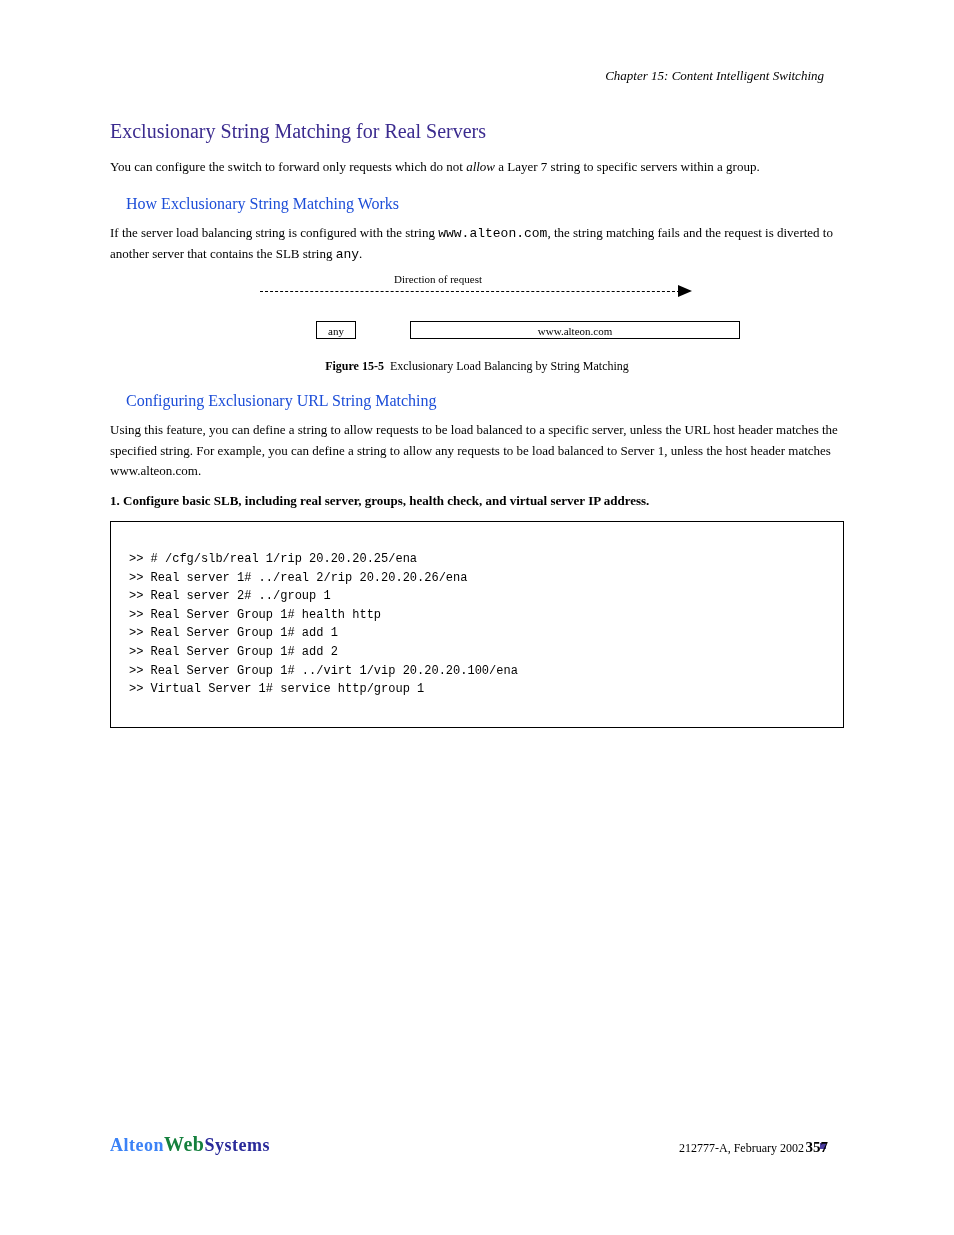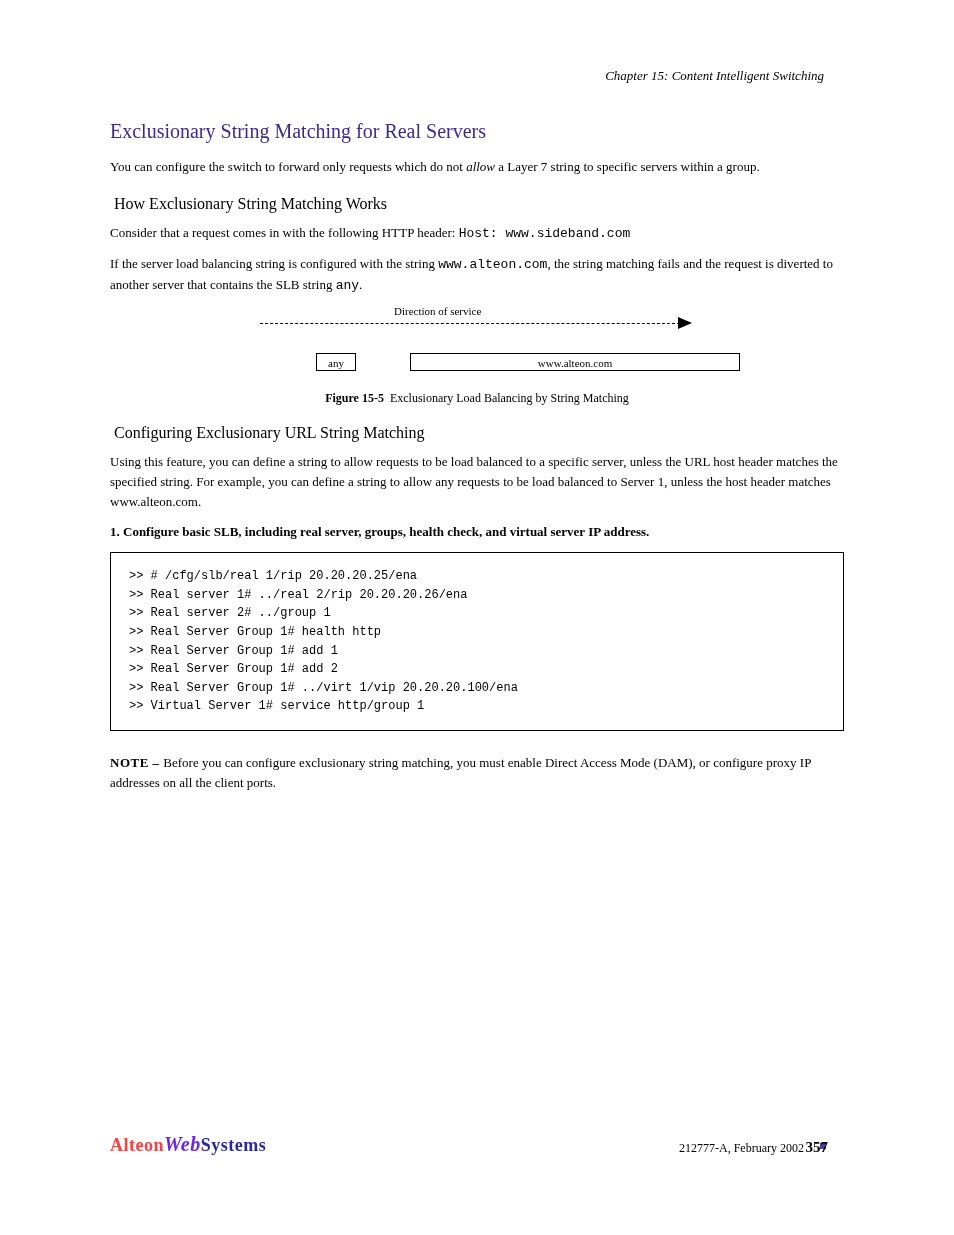--- a/index.html
+++ b/index.html
@@ -1,44 +1,44 @@
 <!DOCTYPE html>
 <html><head>
 <meta charset="utf-8">
 <style>
   * { box-sizing: border-box; margin: 0; padding: 0; }
   html, body { width: 954px; height: 1235px; background: #fff; font-family: "Times New Roman", Times, serif; color: #000; }
   .page { position: relative; width: 934px; height: 1235px; }
   .chapter-head { position: absolute; top: 68px; right: 110px; font-size: 13px; font-style: italic; color: #000; }
   .body { position: absolute; left: 110px; top: 120px; width: 734px; }
   .h2 { font-size: 20px; color: #3b2b8f; margin-bottom: 14px; font-weight: 400; }
-  .h3 { font-size: 16px; color: #000000; margin: 18px 0 10px 4px; font-weight: 400; }
+  .h3 { font-size: 16px; color: #1d4ed8; margin: 18px 0 10px 16px; font-weight: 400; }
   .p  { font-size: 13px; line-height: 1.55; margin-bottom: 10px; }
   .mono { font-family: "Courier New", Courier, monospace; }
 
   .diagram { position: relative; width: 550px; height: 80px; margin: 6px 0 4px 110px; }
   .diag-box { position: absolute; border: 1px solid #000; font-size: 11px; text-align: center; line-height: 18px; background: #fff; }
   .main-box { top: 28px; left: 0; width: 520px; height: 18px; }
   .sub-box1 { top: 46px; left: 96px;  width: 40px;  height: 18px; }
   .sub-box2 { top: 46px; left: 190px; width: 330px; height: 18px; }
   .arrow-line { position: absolute; top: 16px; left: 40px; width: 420px; border-top: 1.5px dashed #000; }
   .arrow-head { position: absolute; top: 10px; left: 458px; width: 0; height: 0; border-left: 14px solid #000; border-top: 6px solid transparent; border-bottom: 6px solid transparent; }
   .arrow-label { position: absolute; top: -2px; left: 170px; font-size: 11px; background: #fff; padding: 0 4px; }
   .caption { text-align: center; font-size: 12px; margin: 2px 0 14px 0; }
   .caption b { font-weight: bold; }
 
-  .code-block { border: 1px solid #000; padding: 14px 18px; font-family: "Courier New", Courier, monospace; font-size: 12px; line-height: 1.55; margin: 10px 0 22px 0; white-space: pre; overflow: hidden; }
+  .code-block { border: 1px solid #000; padding: 28px 18px; font-family: "Courier New", Courier, monospace; font-size: 12px; line-height: 1.55; margin: 10px 0 22px 0; white-space: pre; overflow: hidden; }
 
   .note { font-size: 13px; line-height: 1.55; margin-bottom: 10px; }
   .note b { font-variant: small-caps; letter-spacing: 0.5px; }
 
   .footer { position: absolute; bottom: 62px; left: 110px; width: 734px; height: 40px; }
   .logo { position: absolute; left: 0; top: 0; font-family: Georgia, "Times New Roman", serif; font-weight: 600; letter-spacing: 0.5px; }
-  .logo .alteon  { color: #ef4444; font-size: 18px; }
-  .logo .web     { color: #6d28d9; font-style: italic; font-size: 20px; font-family: "Brush Script MT", cursive; }
+  .logo .alteon  { color: #3b82f6; font-size: 18px; }
+  .logo .web     { color: #15803d; font-size: 20px; font-family: "Brush Script MT", cursive; }
   .logo .systems { color: #2a2a9a; font-size: 18px; }
   .footer-text { position: absolute; right: 40px; top: 8px; font-size: 12px; }
   .sq { position: absolute; right: 18px; top: 10px; width: 6px; height: 6px; background: #4b3ca0; }
   .pg { position: absolute; right: 16px; top: 6px; font-size: 15px; font-weight: bold; }
 </style>
 </head>
 <body>
 
 <div class="page">
   <div class="chapter-head">Chapter 15: Content Intelligent Switching</div>
@@ -46,32 +46,29 @@
   <div class="body">
 
     <div class="h2">Exclusionary String Matching for Real Servers</div>
 
     <div class="p">
       <span>You can configure the switch to forward only requests which do not </span><i>allow</i><span> a Layer 7 string to specific servers within a group.</span>
     </div>
 
     <div class="h3">How Exclusionary String Matching Works</div>
 
-    <div class="p">
-      <span>Consider that a request comes in with the following HTTP header: </span><span class="mono">Host: www.sideband.com</span>
-    </div>
 
     <div class="p">
       <span>If the server load balancing string is configured with the string </span><span class="mono">www.alteon.com</span><span>, the string matching fails and the request is diverted to another server that contains the SLB string </span><span class="mono">any</span><span>.</span>
     </div>
 
     <div class="diagram">
       <div class="arrow-line"></div>
       <div class="arrow-head"></div>
-      <div class="arrow-label">Direction of service</div>
+      <div class="arrow-label">Direction of request</div>
       <div class="diag-box sub-box1">any</div>
       <div class="diag-box sub-box2">www.alteon.com</div>
     </div>
 
     <div class="caption">
       <b>Figure 15-5</b>&nbsp;&nbsp;<span>Exclusionary Load Balancing by String Matching</span>
     </div>
 
     <div class="h3">Configuring Exclusionary URL String Matching</div>
 
@@ -83,23 +80,20 @@
 
     <div class="code-block">&gt;&gt; # /cfg/slb/real 1/rip 20.20.20.25/ena
 &gt;&gt; Real server 1# ../real 2/rip 20.20.20.26/ena
 &gt;&gt; Real server 2# ../group 1
 &gt;&gt; Real Server Group 1# health http
 &gt;&gt; Real Server Group 1# add 1
 &gt;&gt; Real Server Group 1# add 2
 &gt;&gt; Real Server Group 1# ../virt 1/vip 20.20.20.100/ena
 &gt;&gt; Virtual Server 1# service http/group 1</div>
 
-    <div class="note">
-      <b>NOTE – </b><span>Before you can configure exclusionary string matching, you must enable Direct Access Mode (DAM), or configure proxy IP addresses on all the client ports.</span>
-    </div>
 
   </div>
 
   <div class="footer">
     <div class="logo">
       <span class="alteon">Alteon</span><span class="web">Web</span><span class="systems">Systems</span>
     </div>
     <div class="footer-text">212777-A, February 2002</div>
     <div class="sq"></div>
     <div class="pg">357</div>

